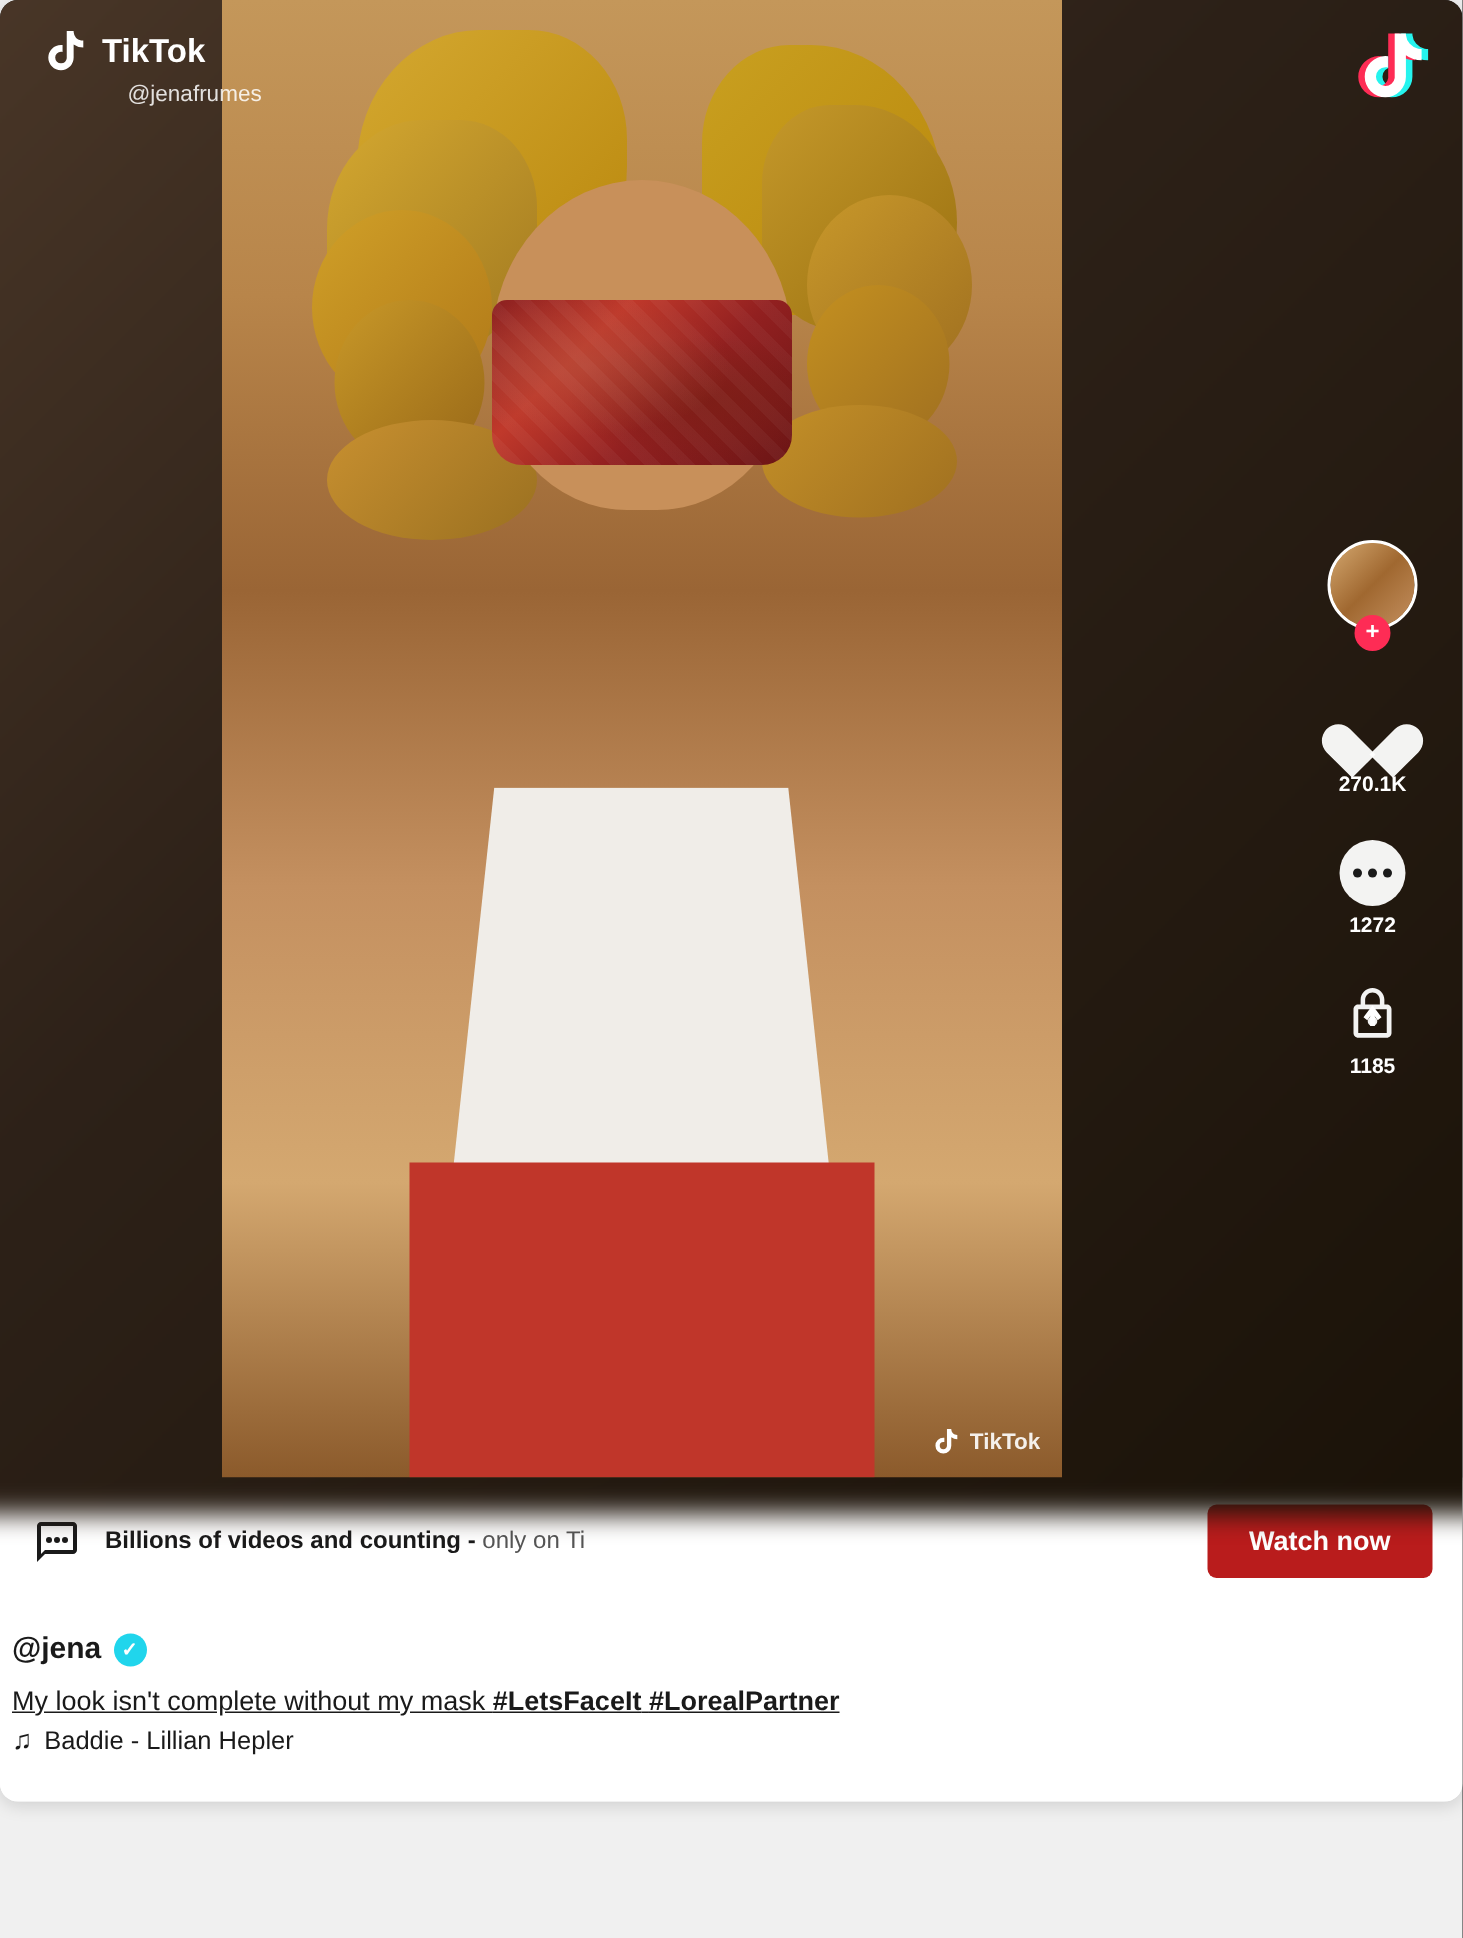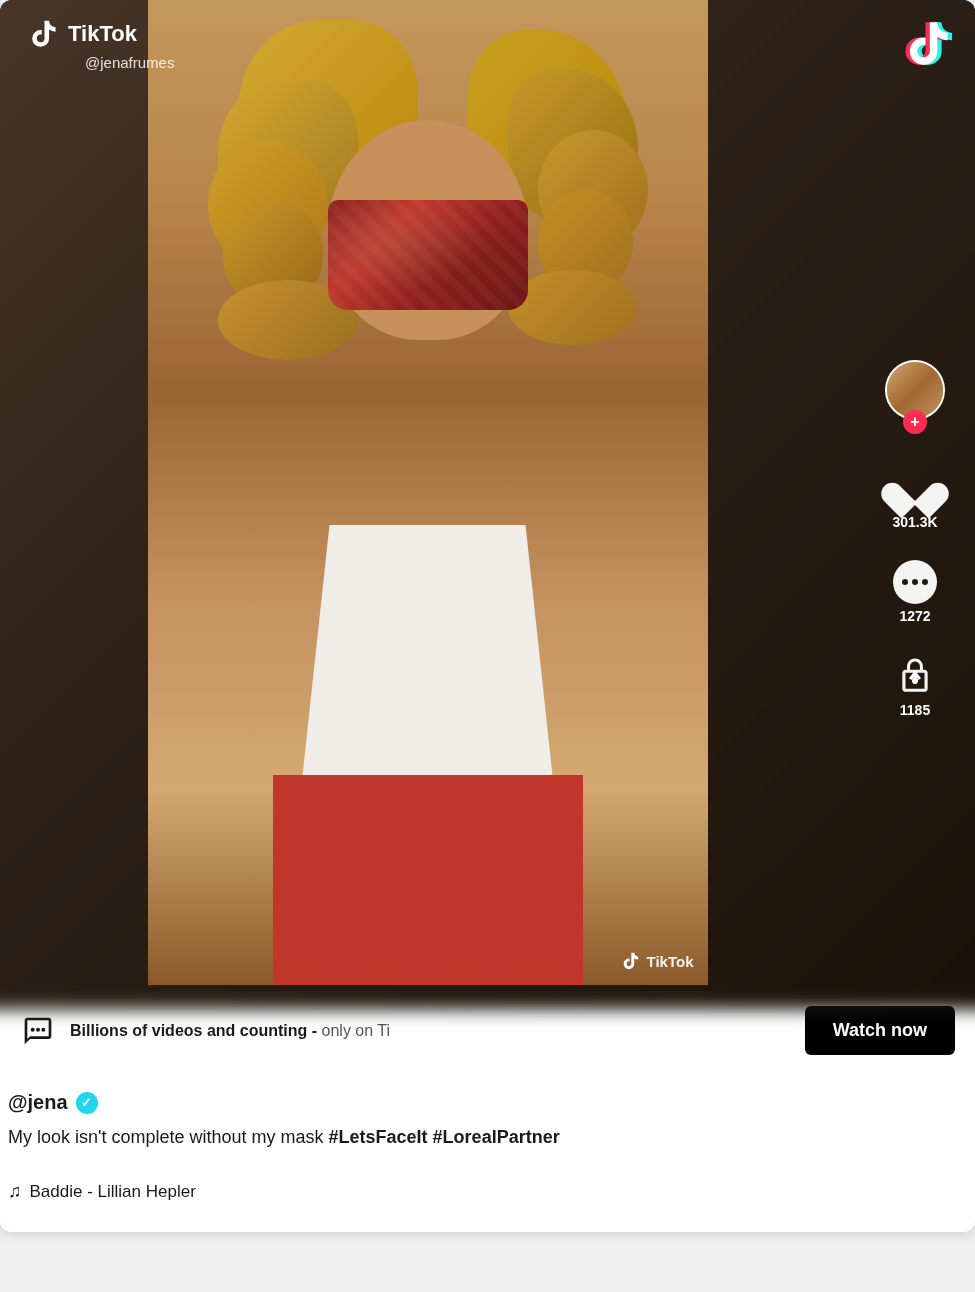--- a/index.html
+++ b/index.html
@@ -353,21 +353,21 @@
       display: flex;
       align-items: center;
       justify-content: center;
       color: rgba(255,255,255,0.95);
       font-size: 32px;
     }
 
     
     .bottom-bar {
       background: #fff;
-      border-top: 5px solid #737373;
+      border-top: 2px solid #737373;
       padding: 16px 20px;
       display: flex;
       align-items: center;
       gap: 14px;
     }
 
     .chat-icon-small {
       width: 36px;
       height: 36px;
       display: flex;
@@ -386,21 +386,21 @@
       text-overflow: ellipsis;
     }
 
     .banner-text em {
       font-style: normal;
       font-weight: 400;
       color: #555;
     }
 
     .watch-now-btn {
-      background: #000000;
+      background: #b91c1c;
       color: #fff;
       border: none;
       border-radius: 6px;
       padding: 14px 28px;
       font-size: 18px;
       font-weight: 700;
       cursor: pointer;
       flex-shrink: 0;
       white-space: nowrap;
     }
@@ -438,21 +438,22 @@
     .verified-check {
       color: #fff;
       font-size: 13px;
       font-weight: bold;
     }
 
     .caption {
       font-size: 18px;
       color: #1a1a1a;
       line-height: 1.5;
-      margin-bottom: 30px;
+      margin-bottom: 2px;
+      text-decoration: underline;
     }
 
     .caption .hashtag {
       font-weight: 700;
       color: #1a1a1a;
     }
 
     .music-row {
       display: flex;
       align-items: center;
@@ -550,21 +551,21 @@
 
       <div class="avatar-section">
         <div class="avatar-circle"></div>
         <div class="follow-badge">+</div>
       </div>
 
       <div class="icon-section">
         <div class="icon-btn">
           <div class="heart-icon"></div>
         </div>
-        <span class="icon-label">301.3K</span>
+        <span class="icon-label">270.1K</span>
       </div>
 
       <div class="icon-section">
         <div class="icon-btn">
           <div class="comment-icon">
             <div class="comment-dots">
               <div class="dot"></div>
               <div class="dot"></div>
               <div class="dot"></div>
             </div>

